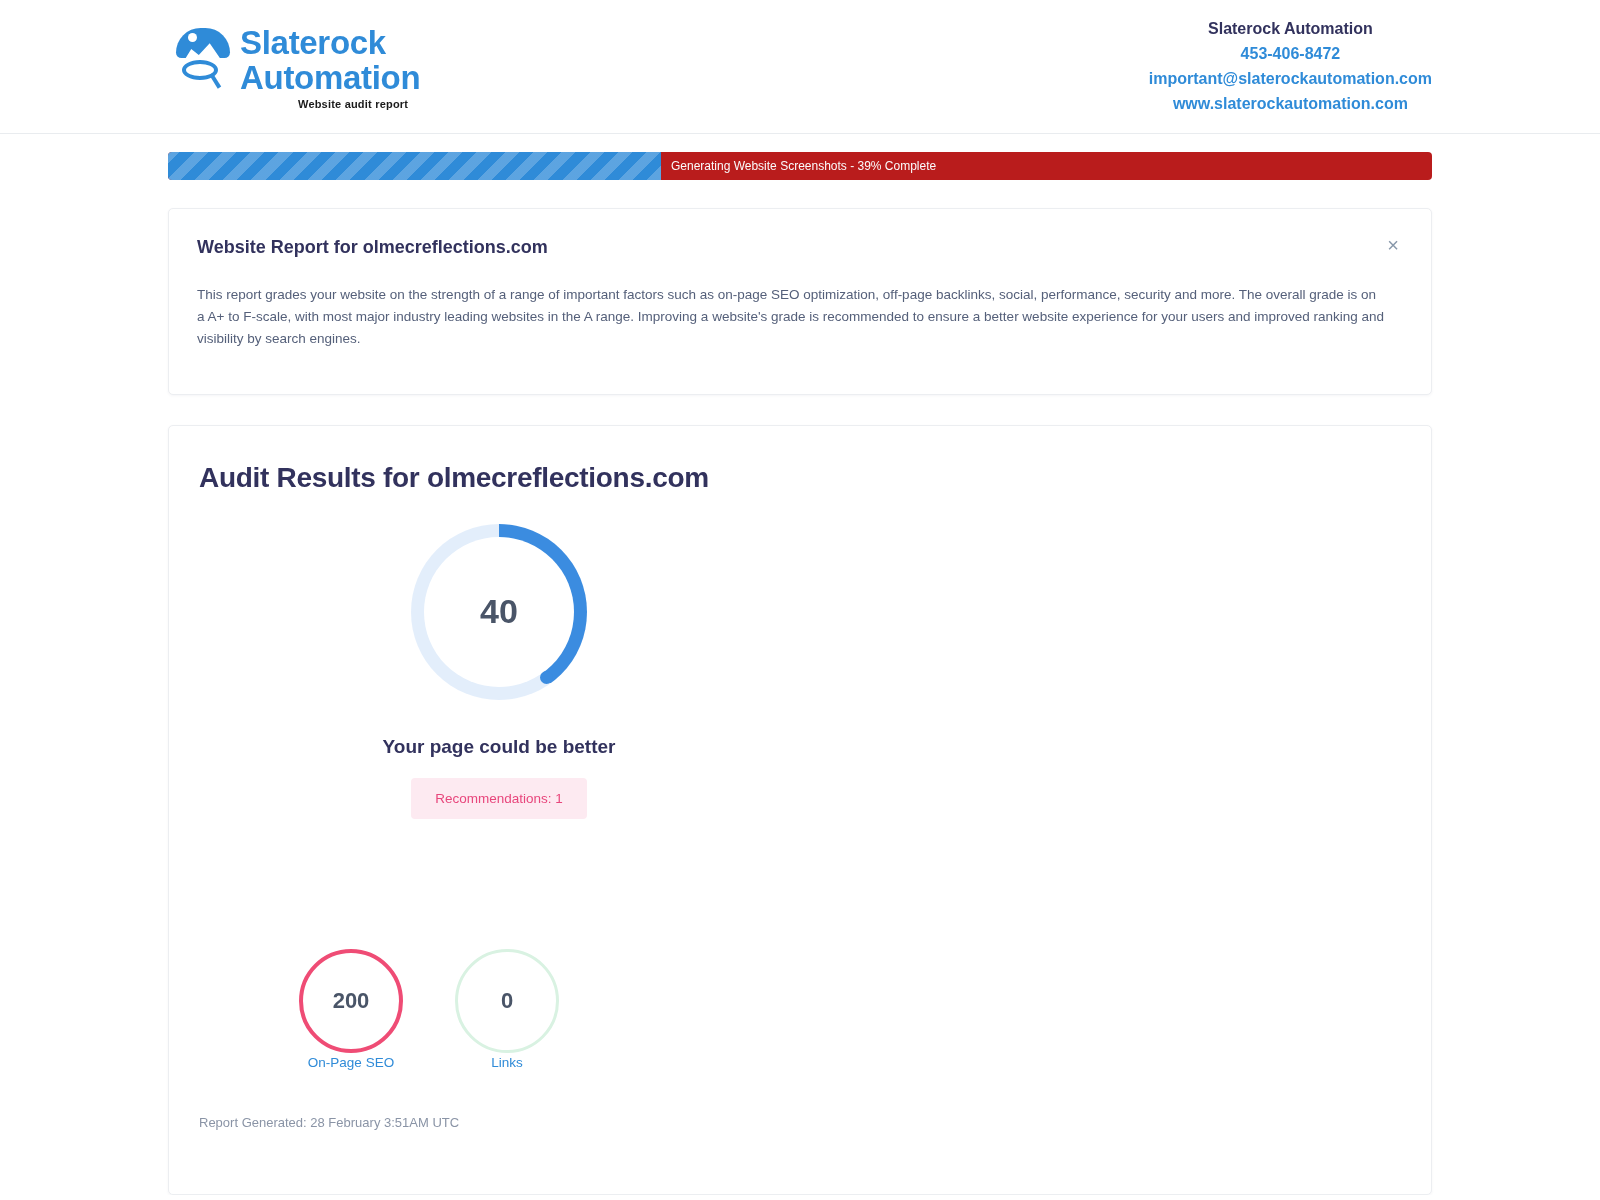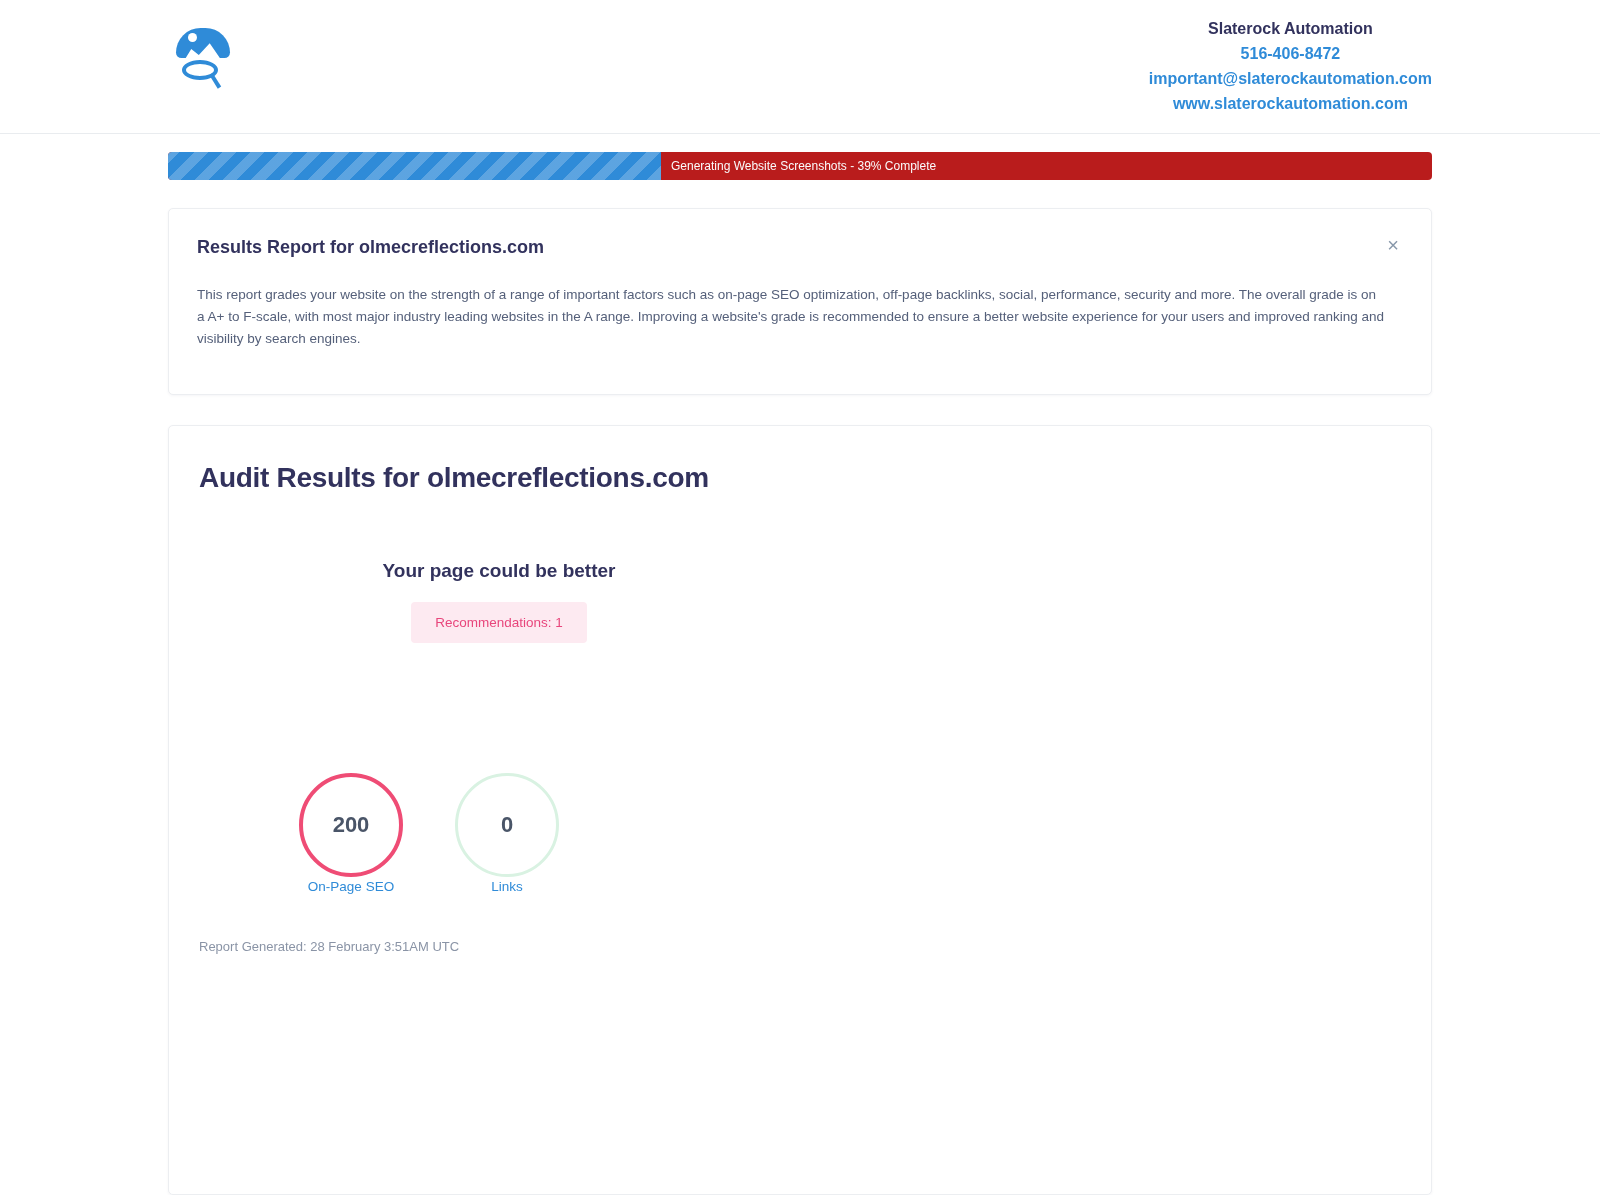--- a/index.html
+++ b/index.html
@@ -275,45 +275,55 @@
 <body>
 
 <div class="header">
   <div class="brand">
     <div class="brand-logo">
       <div class="logo-dome"></div>
       <div class="logo-sun"></div>
       <div class="logo-glass"></div>
       <div class="logo-handle"></div>
     </div>
+    <div class="brand-text">
+      <div class="brand-line1">Slaterock</div>
+      <div class="brand-line2">Automation</div>
+      <div class="brand-sub">Website audit report</div>
+    </div>
   </div>
 
   <div class="contact">
     <div class="company">Slaterock Automation</div>
-    <a class="link" href="#">516-406-8472</a>
+    <a class="link" href="#">453-406-8472</a>
     <a class="link" href="#">important@slaterockautomation.com</a>
     <a class="link" href="#">www.slaterockautomation.com</a>
   </div>
 </div>
 
 <div class="progress-wrap">
   <div class="progress-fill" id="progress-fill" style="width: 39%; background-color: rgb(47, 139, 216);"></div>
   <div class="progress-label" id="progress-label" style="left: 39%;">Generating Website Screenshots - 39% Complete</div>
 </div>
 
 <div class="card report-card">
-  <h2 class="report-title">Results Report for olmecreflections.com</h2>
+  <h2 class="report-title">Website Report for olmecreflections.com</h2>
   <button class="close-btn">×</button>
   <p class="report-body">This report grades your website on the strength of a range of important factors such as on-page SEO optimization, off-page backlinks, social, performance, security and more. The overall grade is on a A+ to F-scale, with most major industry leading websites in the A range. Improving a website's grade is recommended to ensure a better website experience for your users and improved ranking and visibility by search engines.</p>
 </div>
 
 <div class="card audit-card">
   <h1 class="audit-title">Audit Results for olmecreflections.com</h1>
 
   <div class="gauge-area">
+    <div class="gauge" id="overall-gauge" style="background: conic-gradient(rgb(59, 140, 224) 0deg, rgb(59, 140, 224) 144deg, rgb(227, 238, 251) 144deg, rgb(227, 238, 251) 360deg);">
+      <div class="gauge-inner"></div>
+      <div class="gauge-cap" id="gauge-cap" style="left: 129.404px; top: 147.435px; background: rgb(59, 140, 224);"></div>
+      <div class="gauge-score">40</div>
+    </div>
     <div class="gauge-msg">Your page could be better</div>
     <div class="rec-badge" style="background: rgb(253, 234, 241); color: rgb(232, 70, 124);">Recommendations: 1</div>
   </div>
 
   <div class="metrics">
     <div class="metric">
       <div class="metric-ring seo" style="border-color: rgb(239, 76, 117);">
         <span class="metric-value">200</span>
       </div>
       <a class="metric-label" href="#">On-Page SEO</a>

